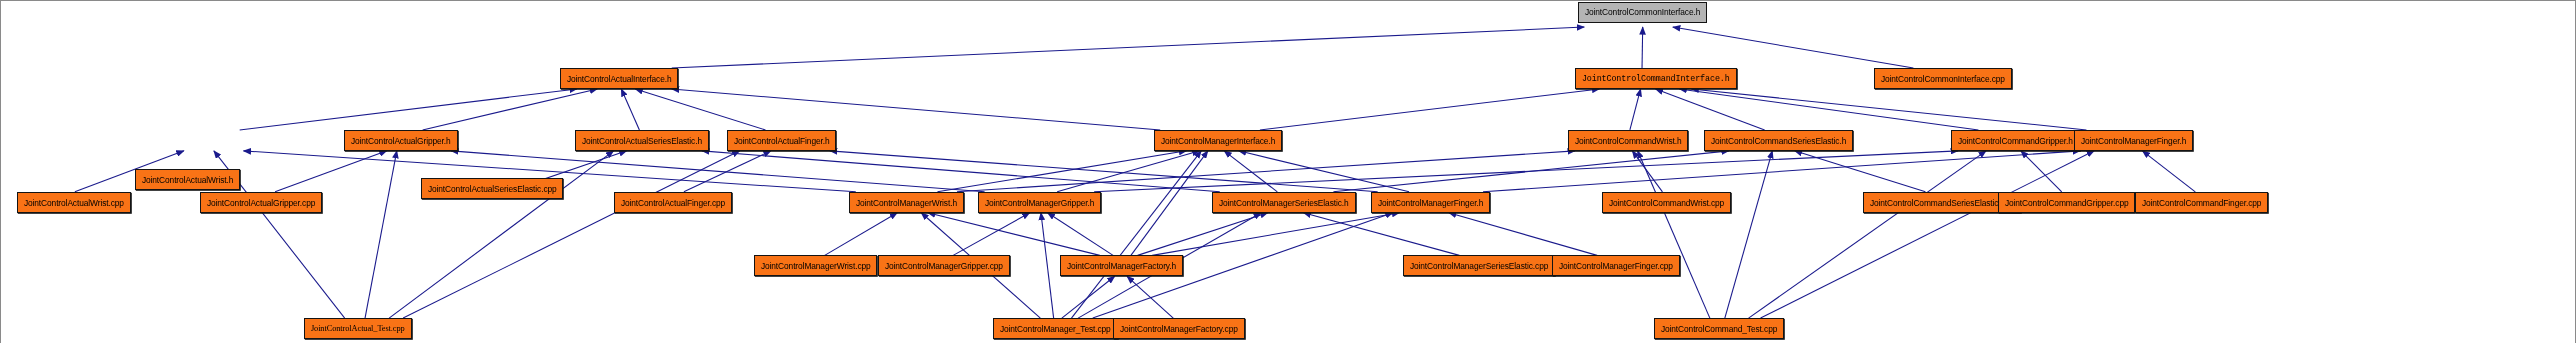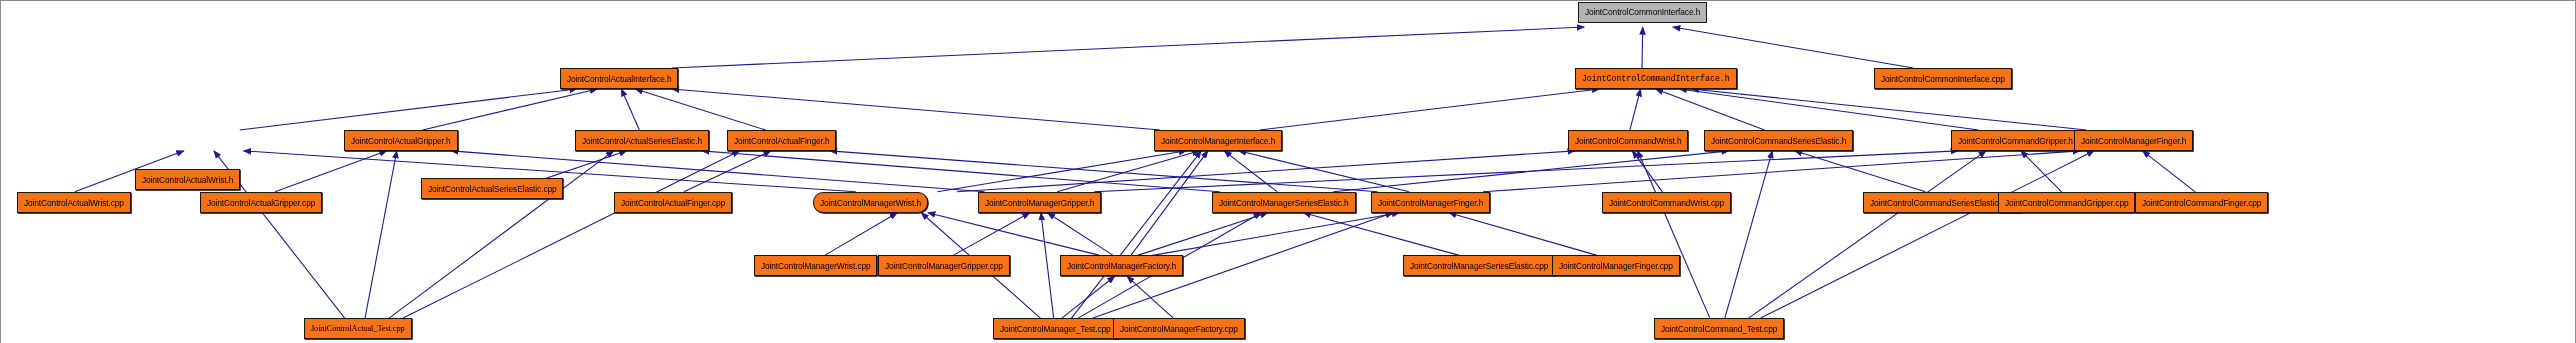--- a/index.html
+++ b/index.html
@@ -118,21 +118,21 @@
       <div class="node" style="left: 726px; top: 129px;">JointControlActualFinger.h</div>
       <div class="node" style="left: 1153px; top: 129px;">JointControlManagerInterface.h</div>
       <div class="node" style="left: 1567px; top: 129px;">JointControlCommandWrist.h</div>
       <div class="node" style="left: 1703px; top: 129px;">JointControlCommandSeriesElastic.h</div>
       <div class="node" style="left: 1950px; top: 129px;">JointControlCommandGripper.h</div>
       <div class="node" style="left: 2073px; top: 129px;">JointControlManagerFinger.h</div>
       <div class="node" style="left: 16px; top: 191px;">JointControlActualWrist.cpp</div>
       <div class="node" style="left: 199px; top: 191px;">JointControlActualGripper.cpp</div>
       <div class="node" style="left: 420px; top: 177px; text-align: right;">JointControlActualSeriesElastic.cpp</div>
       <div class="node" style="left: 613px; top: 191px;">JointControlActualFinger.cpp</div>
-      <div class="node" style="left: 812px; top: 191px; border-radius: 10px;">JointControlManagerWrist.h</div>
+      <div class="node" style="left: 848px; top: 191px;">JointControlManagerWrist.h</div>
       <div class="node" style="left: 977px; top: 191px;">JointControlManagerGripper.h</div>
       <div class="node" style="left: 1211px; top: 191px;">JointControlManagerSeriesElastic.h</div>
       <div class="node" style="left: 1370px; top: 191px;">JointControlManagerFinger.h</div>
       <div class="node" style="left: 1601px; top: 191px;">JointControlCommandWrist.cpp</div>
       <div class="node" style="left: 1862px; top: 191px;">JointControlCommandSeriesElastic.cpp</div>
       <div class="node" style="left: 1997px; top: 191px;">JointControlCommandGripper.cpp</div>
       <div class="node" style="left: 2134px; top: 191px;">JointControlCommandFinger.cpp</div>
       <div class="node" style="left: 753px; top: 254px;">JointControlManagerWrist.cpp</div>
       <div class="node" style="left: 877px; top: 254px;">JointControlManagerGripper.cpp</div>
       <div class="node" style="left: 1059px; top: 254px;">JointControlManagerFactory.h</div>

